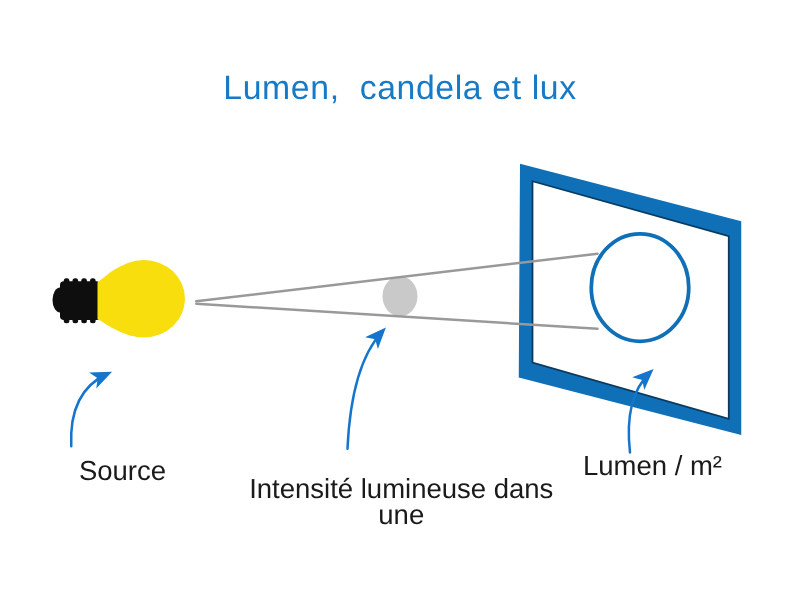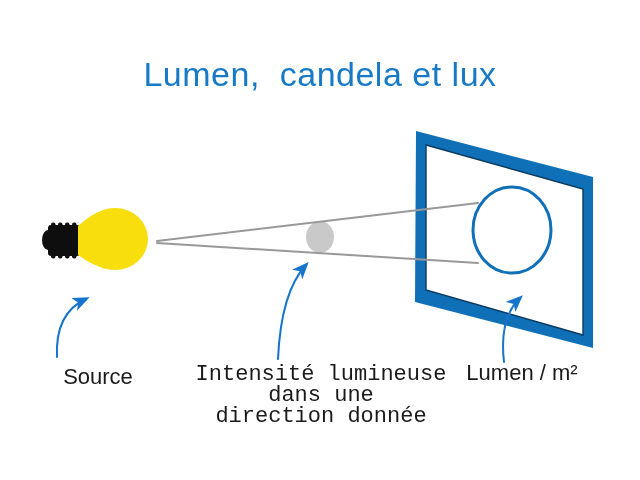--- a/index.html
+++ b/index.html
@@ -10,38 +10,38 @@
   }
   *{box-sizing:border-box;}
   html,body{margin:0;padding:0;}
   body{
     width:640px;height:480px;background:var(--background);
     font-family:"Liberation Sans",sans-serif;position:relative;overflow:hidden;
   }
   .stage{position:absolute;inset:0;}
   .title{
     position:absolute;top:55px;left:0;width:640px;margin:0;
-    text-align:center;font-size:34px;font-weight:400;
+    text-align:center;font-size:27px;font-weight:400;
     color:var(--title-blue);white-space:pre;letter-spacing:0.5px;
   }
   svg.diagram{position:absolute;left:0;top:0;display:block;}
   .bulb-yellow{fill:var(--bulb-yellow);}
   .bulb-black{fill:var(--bulb-base);}
   .cone-line{stroke:var(--cone-gray);stroke-width:2;fill:none;stroke-linecap:round;}
   .xsec{fill:var(--section-gray);}
   .frame{fill:var(--frame-blue);fill-rule:evenodd;}
   .frame-edge{fill:none;stroke:var(--frame-dark);stroke-width:1.4;}
   .spot{fill:none;stroke:var(--frame-blue);stroke-width:3;}
   .arrow{fill:none;stroke:var(--arrow-blue);stroke-width:2;stroke-linecap:round;}
   .arrow-head{fill:var(--arrow-blue);}
   .label{position:absolute;text-align:center;color:var(--text-black);}
   .label .cap{font-size:22px;line-height:21px;}
   .label .unit{font-size:20px;font-weight:700;margin-top:5px;}
   .label-source{left:28px;top:366px;width:140px;}
-  .label-candela{left:188px;top:364px;width:266px;font-family:Liberation Mono, monospace;}
+  .label-candela{left:188px;top:380px;width:266px;}
   .label-lux{left:452px;top:362px;width:140px;text-align:center;}
 </style>
 </head>
 <body>
 
 <div class="stage">
 
   <h1 class="title">Lumen,  candela et lux</h1>
 
   <svg class="diagram" width="640" height="480" viewBox="0 0 640 480">
@@ -81,20 +81,19 @@
     <path class="arrow" marker-end="url(#ah)" d="M278,359 Q281,292 306,265"></path>
     <path class="arrow" marker-end="url(#ah)" d="M504,362 Q499,318 520,298"></path>
   </svg>
 
   <div class="label label-source">
     <div class="cap">Source</div>
   </div>
 
   <div class="label label-candela">
     <div class="cap">Intensité lumineuse dans une</div>
-    <div class="cap">direction donnée</div>
   </div>
 
   <div class="label label-lux">
     <div class="cap">Lumen / m²</div>
   </div>
 
 </div>
 
 </body></html>

